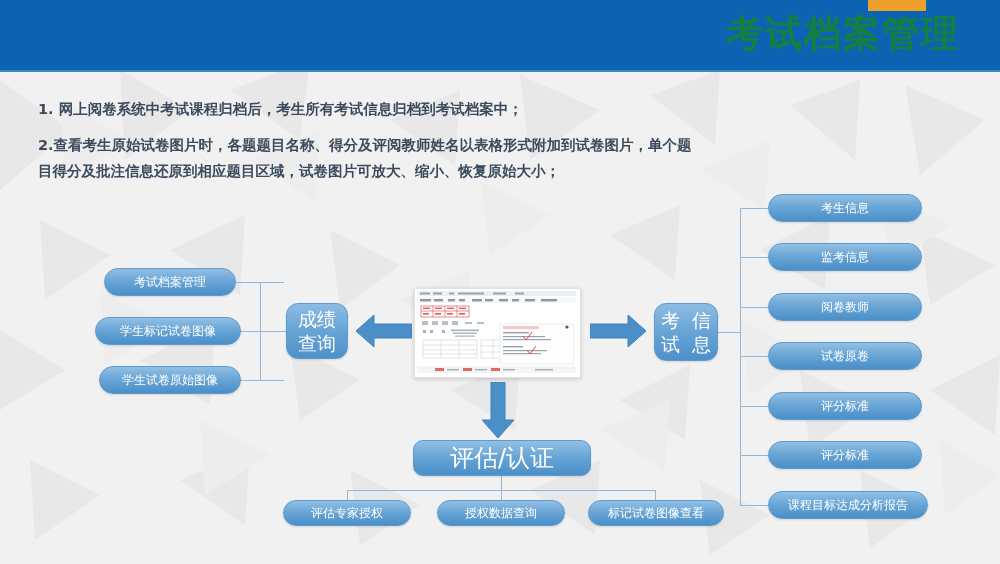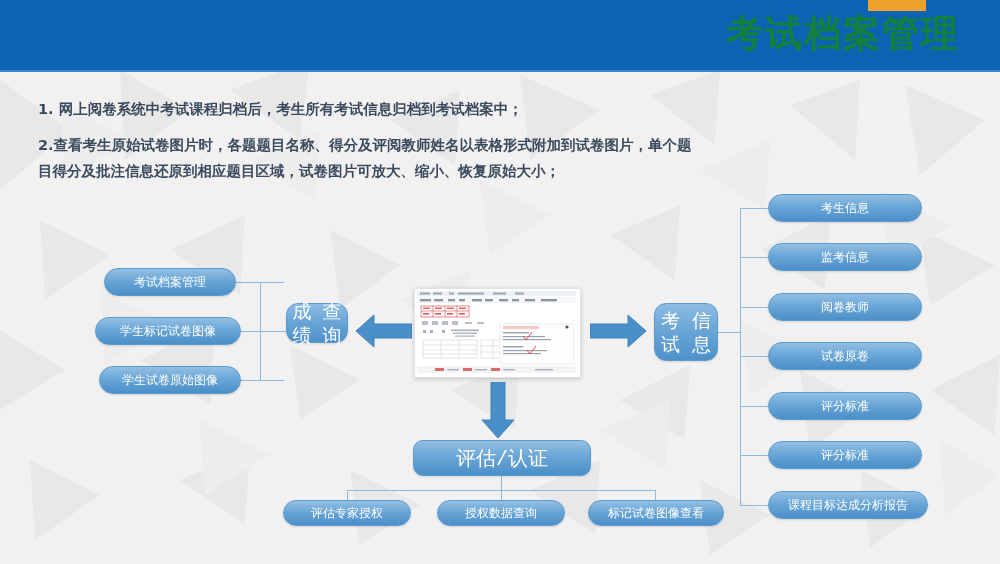--- a/index.html
+++ b/index.html
@@ -109,22 +109,21 @@
   }
   .node.hub {
     border-radius: 12px;
     font-size: 19px;
     line-height: 24px;
     font-weight: normal;
     background: linear-gradient(to bottom, #8cbce3 0%, #68a4d5 50%, #4d91c9 100%);
   }
   .node.wide {
     border-radius: 10px;
-    font-size: 20px;
-    font-family: Liberation Mono, monospace;
+    font-size: 24px;
   }
   .connector {
     position: absolute;
     background: #8fb8db;
     z-index: 2;
   }
   .hline { height: 1px; }
   .vline { width: 1px; }
   
   #paper-thumb {
@@ -214,21 +213,21 @@
     <div class="node pill" style="left:104px; top:268px; width:132px; height:28px;">
       <span>考试档案管理</span>
     </div>
     <div class="node pill" style="left:95px; top:317px; width:146px; height:28px;">
       <span>学生标记试卷图像</span>
     </div>
     <div class="node pill" style="left:99px; top:366px; width:142px; height:28px;">
       <span>学生试卷原始图像</span>
     </div>
 
-    <div class="node hub" style="left:286px; top:303px; width:62px; height:40px; ">
+    <div class="node hub" style="left:286px; top:303px; width:62px; height:56px; flex-direction:column;">
       <span>成绩</span>
       <span>查询</span>
     </div>
 
     <svg class="arrow" style="left:356px; top:312px;" width="56" height="38" viewBox="0 0 56 38">
       <polygon points="0,19 18,3 18,12 56,12 56,26 18,26 18,35" fill="#4a8fc8" stroke="#3d82bd" stroke-width="1"></polygon>
     </svg>
 
     <div id="paper-thumb">
       <svg width="163" height="86" viewBox="0 0 163 86">

